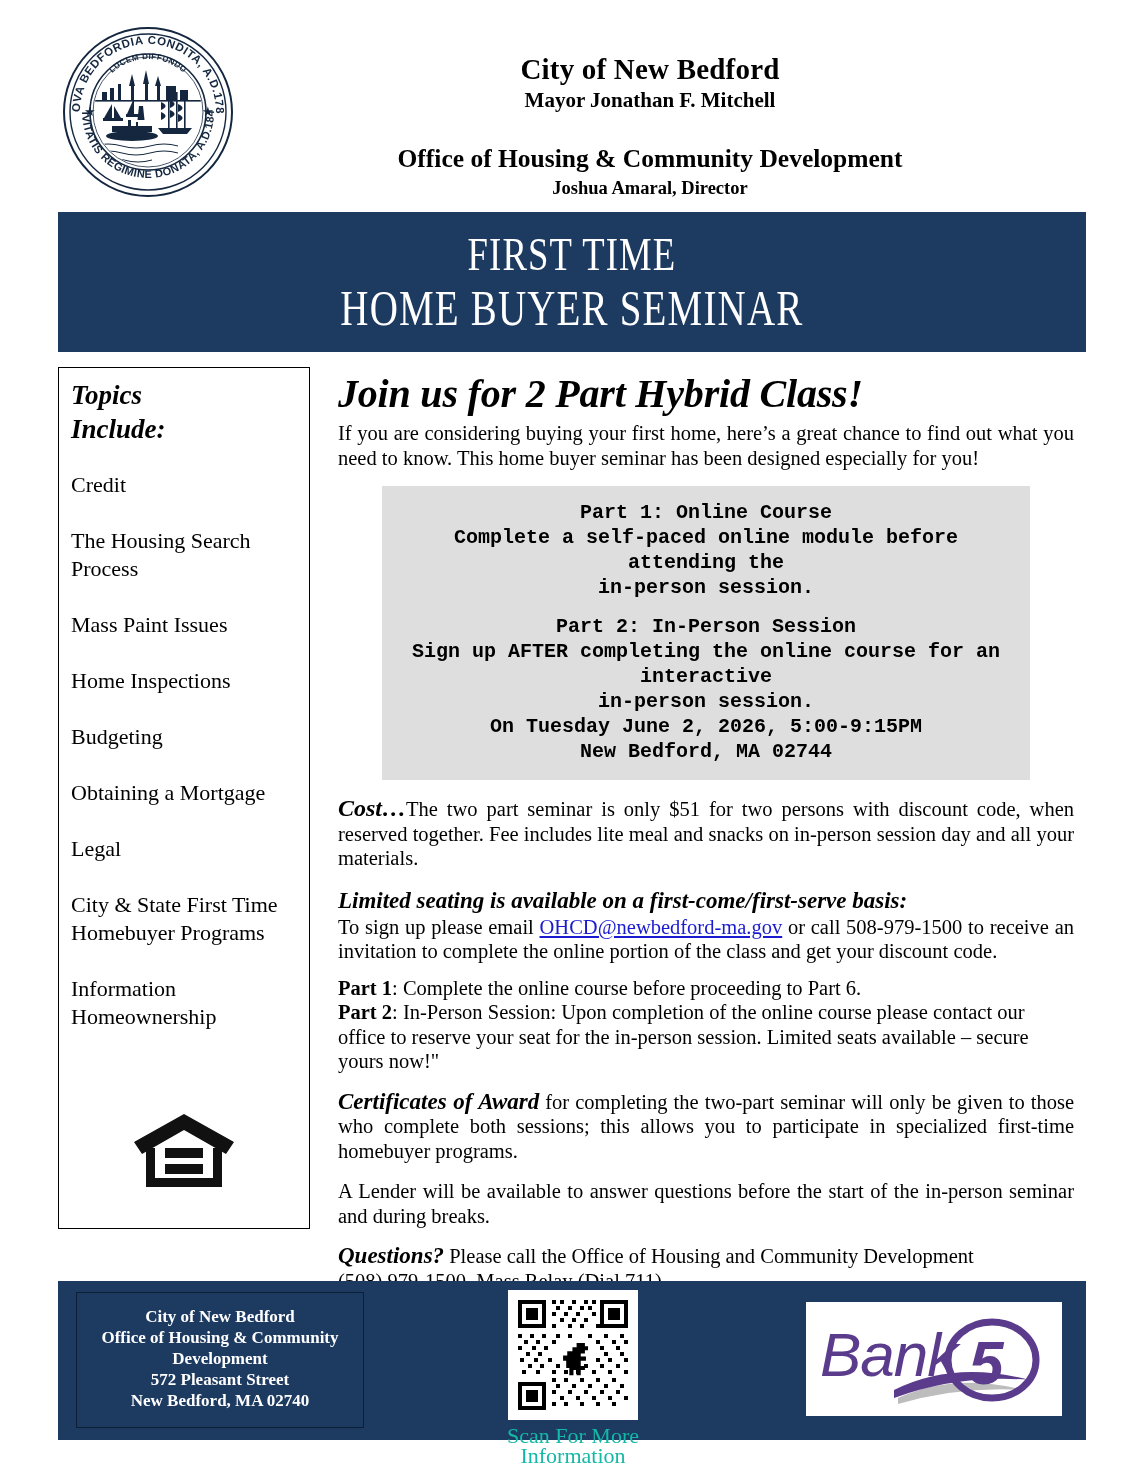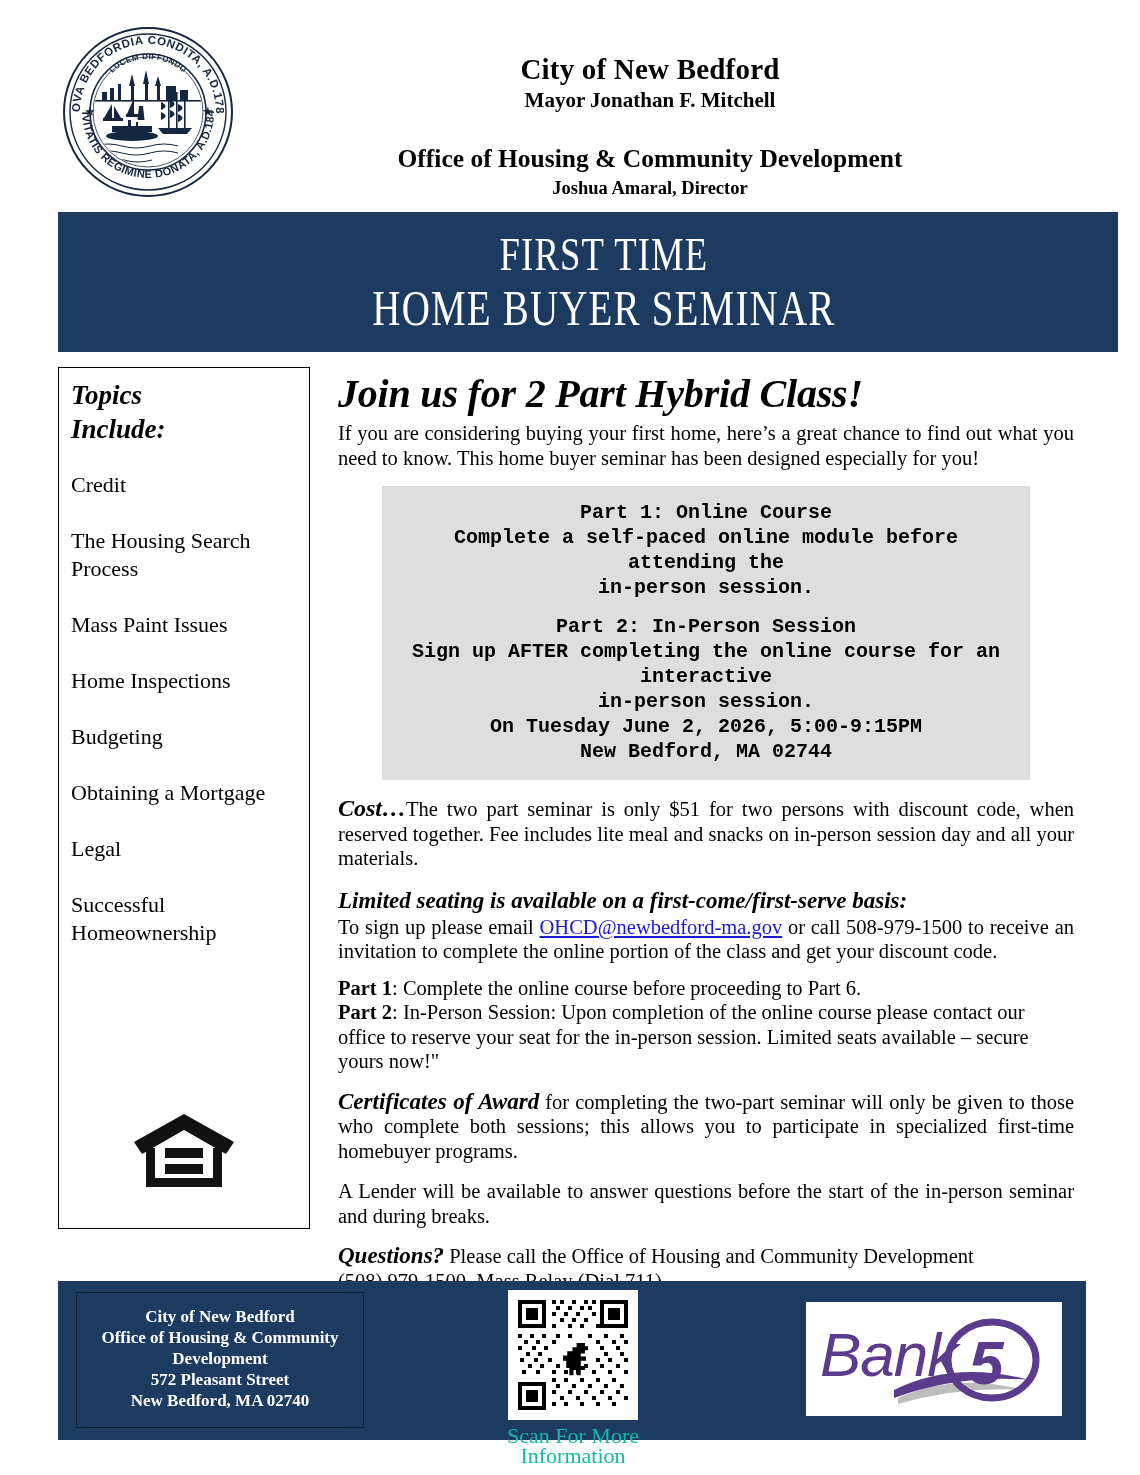--- a/index.html
+++ b/index.html
@@ -66,21 +66,20 @@
     position: absolute;
     left: 58px; top: 212px;
     width: 1028px;
     height: 140px;
     background: #1d3a61;
     color: #ffffff;
     display: flex;
     flex-direction: column;
     align-items: center;
     justify-content: center;
-    padding-left: 32px;
   }
   .banner-line {
     font-family: "Liberation Serif", "DejaVu Serif", serif;
     font-size: 47px;
     line-height: 52px;
     font-weight: normal;
     letter-spacing: 1.5px;
     transform: scaleX(0.78);
     transform-origin: center;
     white-space: nowrap;
@@ -343,21 +342,22 @@
     <div>Include:</div>
   </div>
   <div id="topics-list">
     <div class="topic-item">Credit</div>
     <div class="topic-item">The Housing Search Process</div>
     <div class="topic-item">Mass Paint Issues</div>
     <div class="topic-item">Home Inspections</div>
     <div class="topic-item">Budgeting</div>
     <div class="topic-item">Obtaining a Mortgage</div>
     <div class="topic-item">Legal</div>
-    <div class="topic-item">Successful Homeownership</div>
+    <div class="topic-item">City &amp; State First Time Homebuyer Programs</div>
+    <div class="topic-item">Information Homeownership</div>
   </div>
   <div id="eho-logo">
     <svg viewBox="0 0 104 80" width="104" height="80">
       <g fill="#111">
         <polygon points="52,4 102,32 94,44 52,20 10,44 2,32"></polygon>
         <rect x="14" y="38" width="9" height="38"></rect>
         <rect x="81" y="38" width="9" height="38"></rect>
         <rect x="14" y="68" width="76" height="9"></rect>
         <rect x="33" y="38" width="38" height="10"></rect>
         <rect x="33" y="54" width="38" height="10"></rect>

